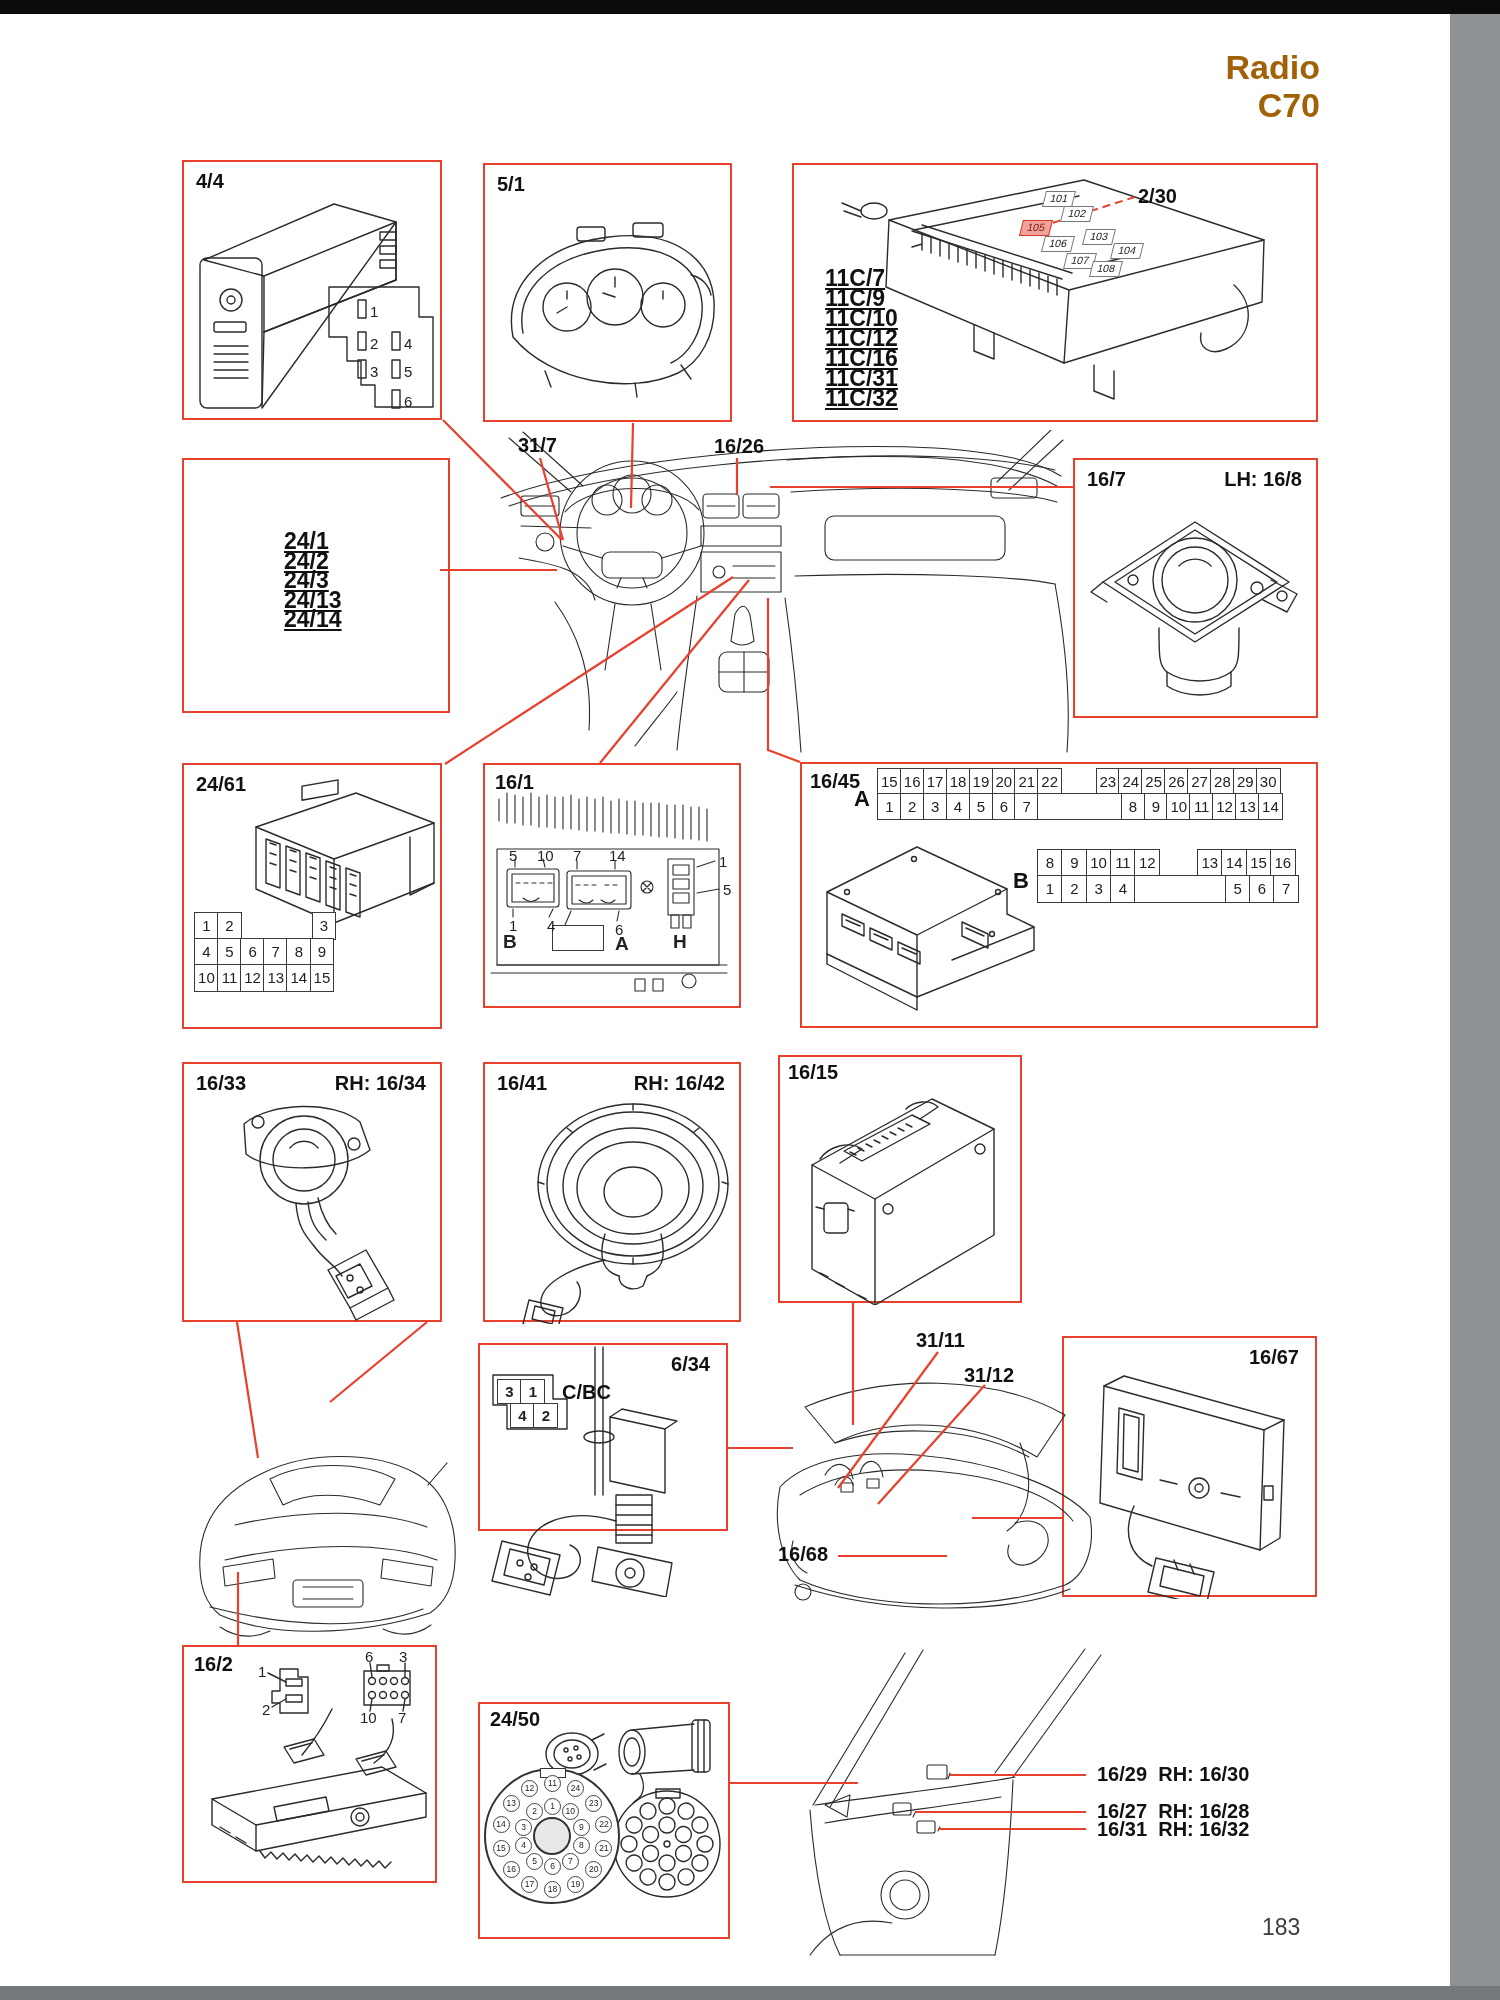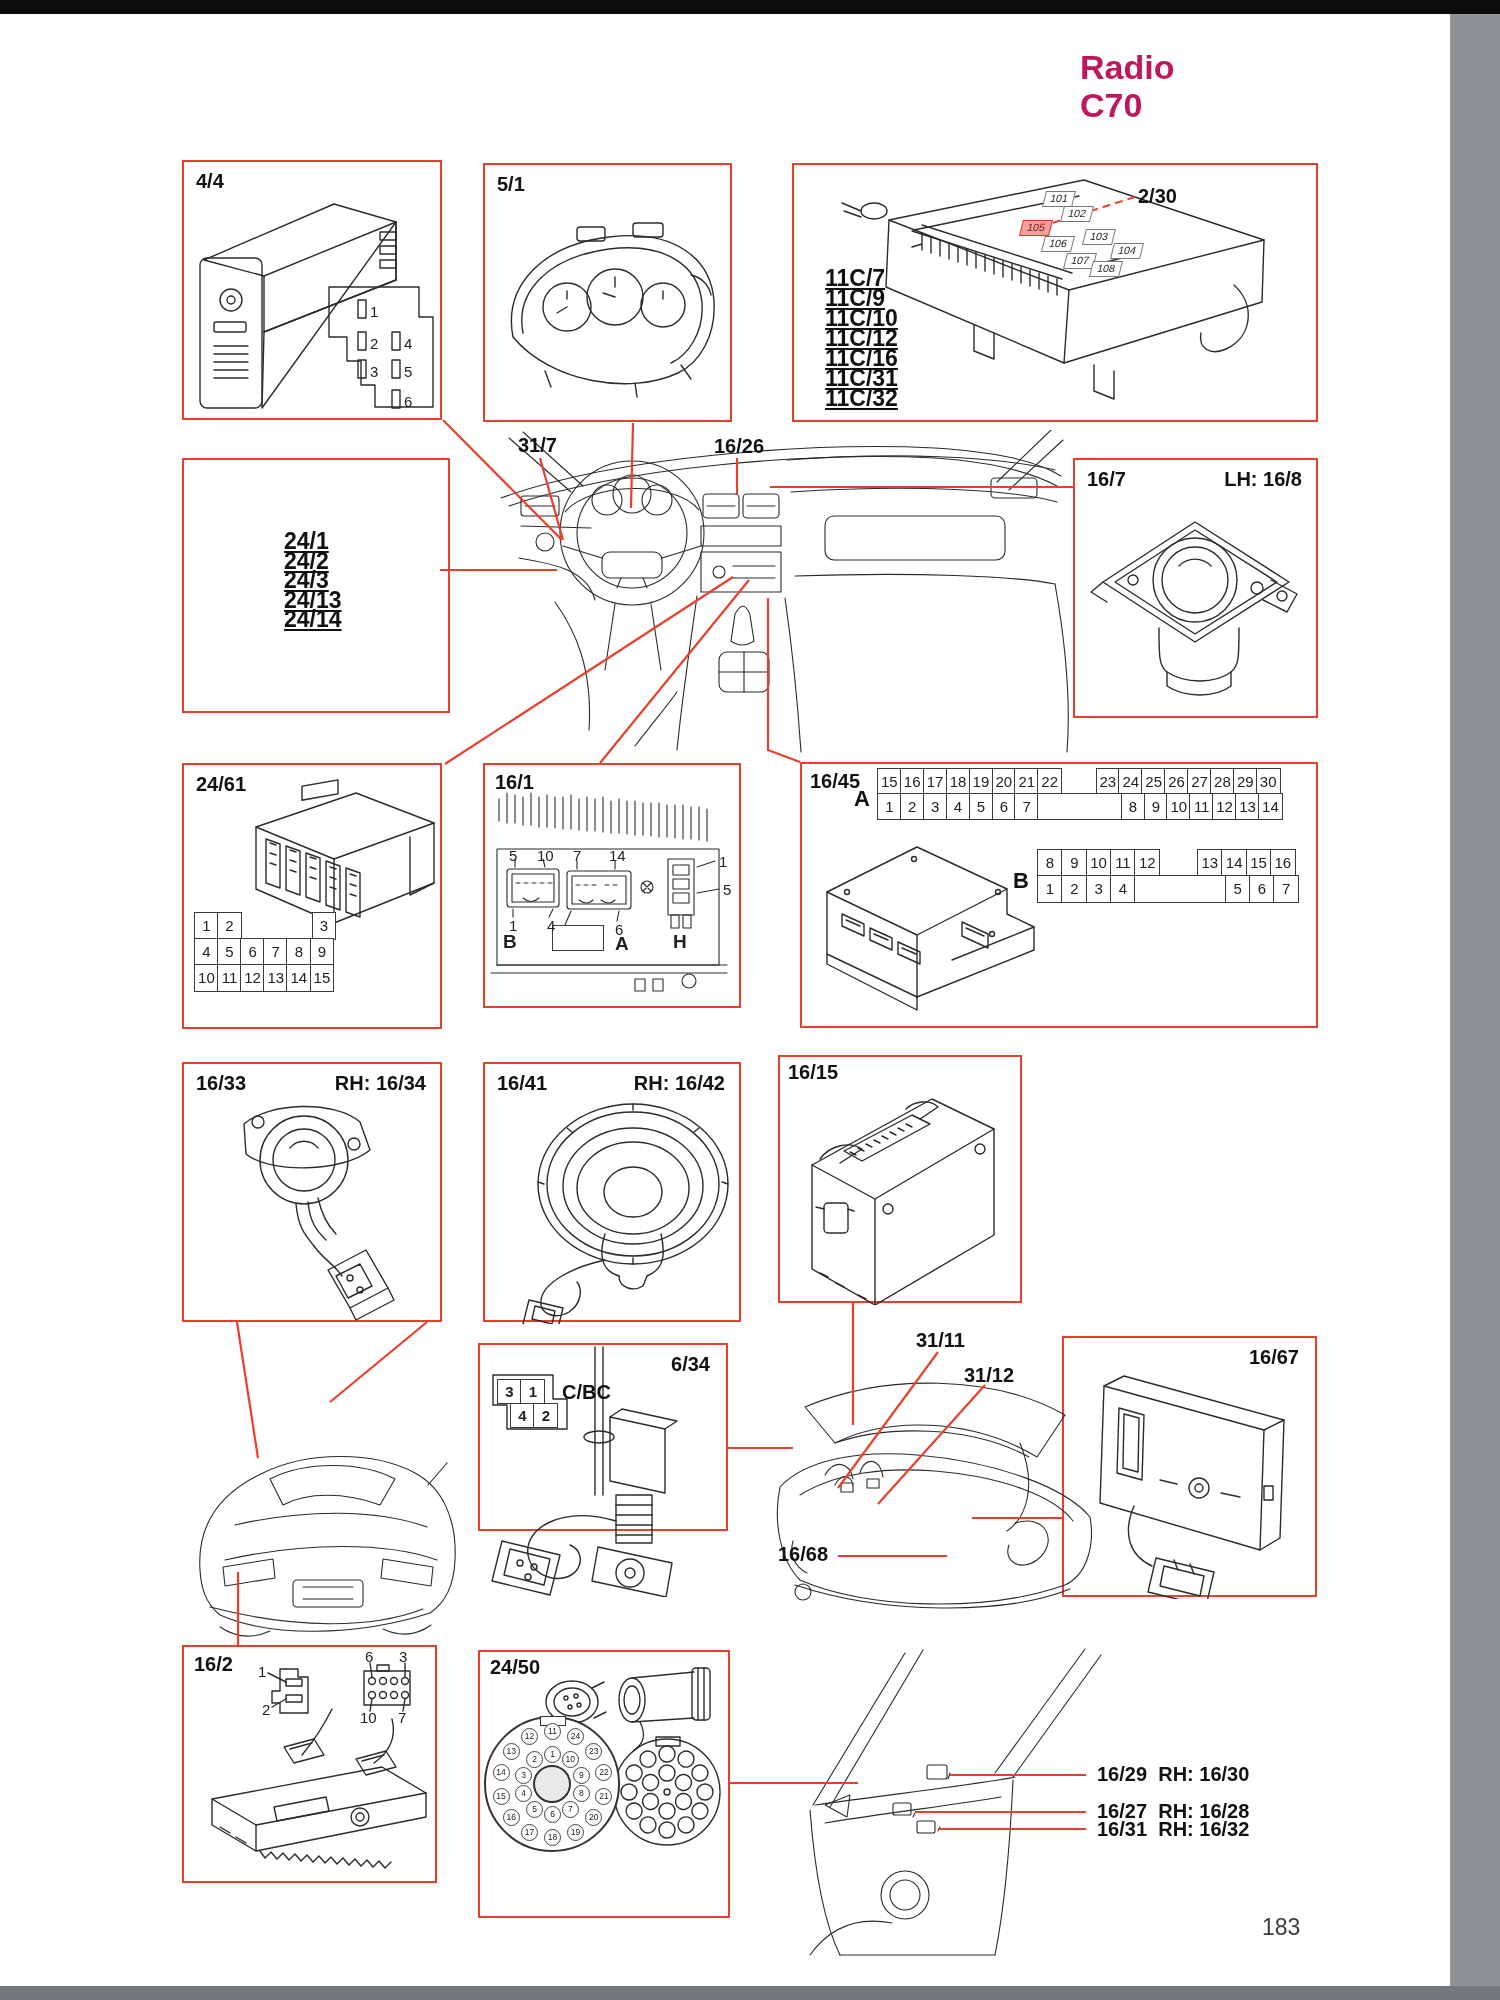--- a/index.html
+++ b/index.html
@@ -5,22 +5,22 @@
   html,body{margin:0;padding:0;background:#e0e0e0;}
   #stage{position:relative;width:1500px;height:2000px;background:#ffffff;overflow:hidden;
          font-family:"Liberation Sans",sans-serif;color:#1a1a1a;}
   .topbar{position:absolute;left:0;top:0;width:1500px;height:14px;background:#0b0b0b;z-index:20;}
   .rightbar{position:absolute;left:1450px;top:0;width:50px;height:2000px;background:#8f9295;z-index:19;}
   .bottombar{position:absolute;left:0;top:1986px;width:1500px;height:14px;background:#74777b;z-index:20;}
 
   .rbox{position:absolute;border:2.5px solid #e8402c;background:#fff;z-index:3;box-sizing:border-box;}
   .blab{position:absolute;font-weight:bold;font-size:20px;color:#111;z-index:6;white-space:nowrap;}
   .flab{position:absolute;font-weight:bold;font-size:20px;color:#111;z-index:6;white-space:nowrap;}
-  .title{position:absolute;left:1080px;top:48px;width:240px;font-weight:bold;
-         font-size:34px;line-height:38px;color:#be185d;z-index:6;}
+  .title{position:absolute;left:1080px;top:48px;width:240px;text-align:right;font-weight:bold;
+         font-size:34px;line-height:38px;color:#a16207;z-index:6;}
   .pagenum{position:absolute;left:1262px;top:1914px;font-size:23px;color:#3c3c3c;z-index:6;}
 
   svg{position:absolute;z-index:4;}
   svg.inbox{left:0;top:0;z-index:4;}
   .draw{stroke:#2b2b2b;fill:none;stroke-width:1.4;stroke-linecap:round;stroke-linejoin:round;}
   .thin{stroke-width:1.1;}
 
   .ptable{position:absolute;display:flex;z-index:5;}
   .ptable .cell{box-sizing:border-box;border:1.7px solid #3a3a3a;background:#fff;text-align:center;
                 font-size:15px;color:#222;margin-left:-1.7px;}
@@ -599,21 +599,21 @@
       </g>
     </svg>
     <span class="pin-num" style="left:74px;top:16px;">1</span>
     <span class="pin-num" style="left:78px;top:54px;">2</span>
     <span class="pin-num" style="left:181px;top:1px;">6</span>
     <span class="pin-num" style="left:215px;top:1px;">3</span>
     <span class="pin-num" style="left:176px;top:62px;">10</span>
     <span class="pin-num" style="left:214px;top:62px;">7</span>
   </div>
 
-  <div class="rbox" style="left:478px;top:1650px;width:252px;height:268px;">
+  <div class="rbox" style="left:478px;top:1702px;width:252px;height:237px;">
     <span class="blab" style="left:10px;top:4px;">24/50</span>
     <svg class="inbox" width="252" height="237" viewBox="0 0 252 237">
       <g class="draw">
         <ellipse cx="92" cy="50" rx="26" ry="21"></ellipse>
           <ellipse cx="92" cy="50" rx="18" ry="14"></ellipse>
         <circle cx="86" cy="46" r="2"></circle>
           <circle cx="96" cy="44" r="2"></circle>
           <circle cx="90" cy="55" r="2"></circle>
           <circle cx="99" cy="53" r="2"></circle>
         <path d="M112,36 L124,30 M114,66 L126,60"></path>

